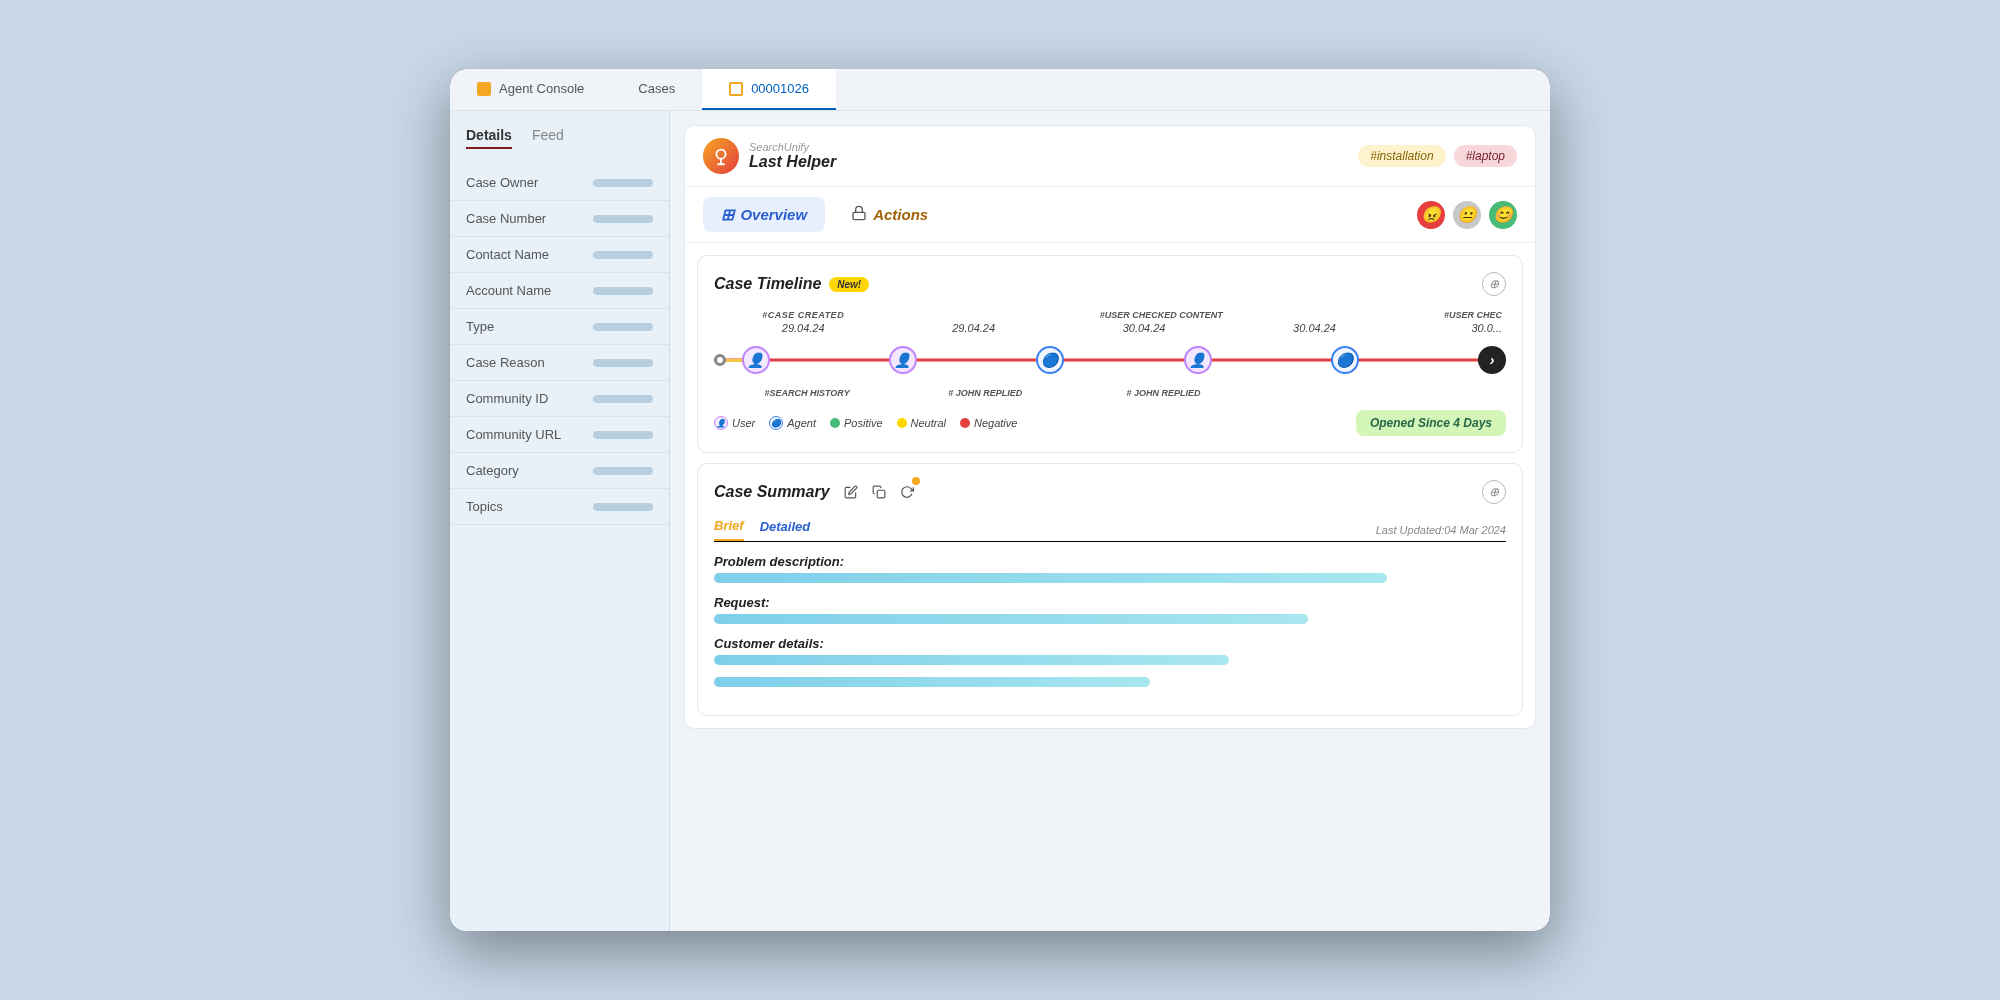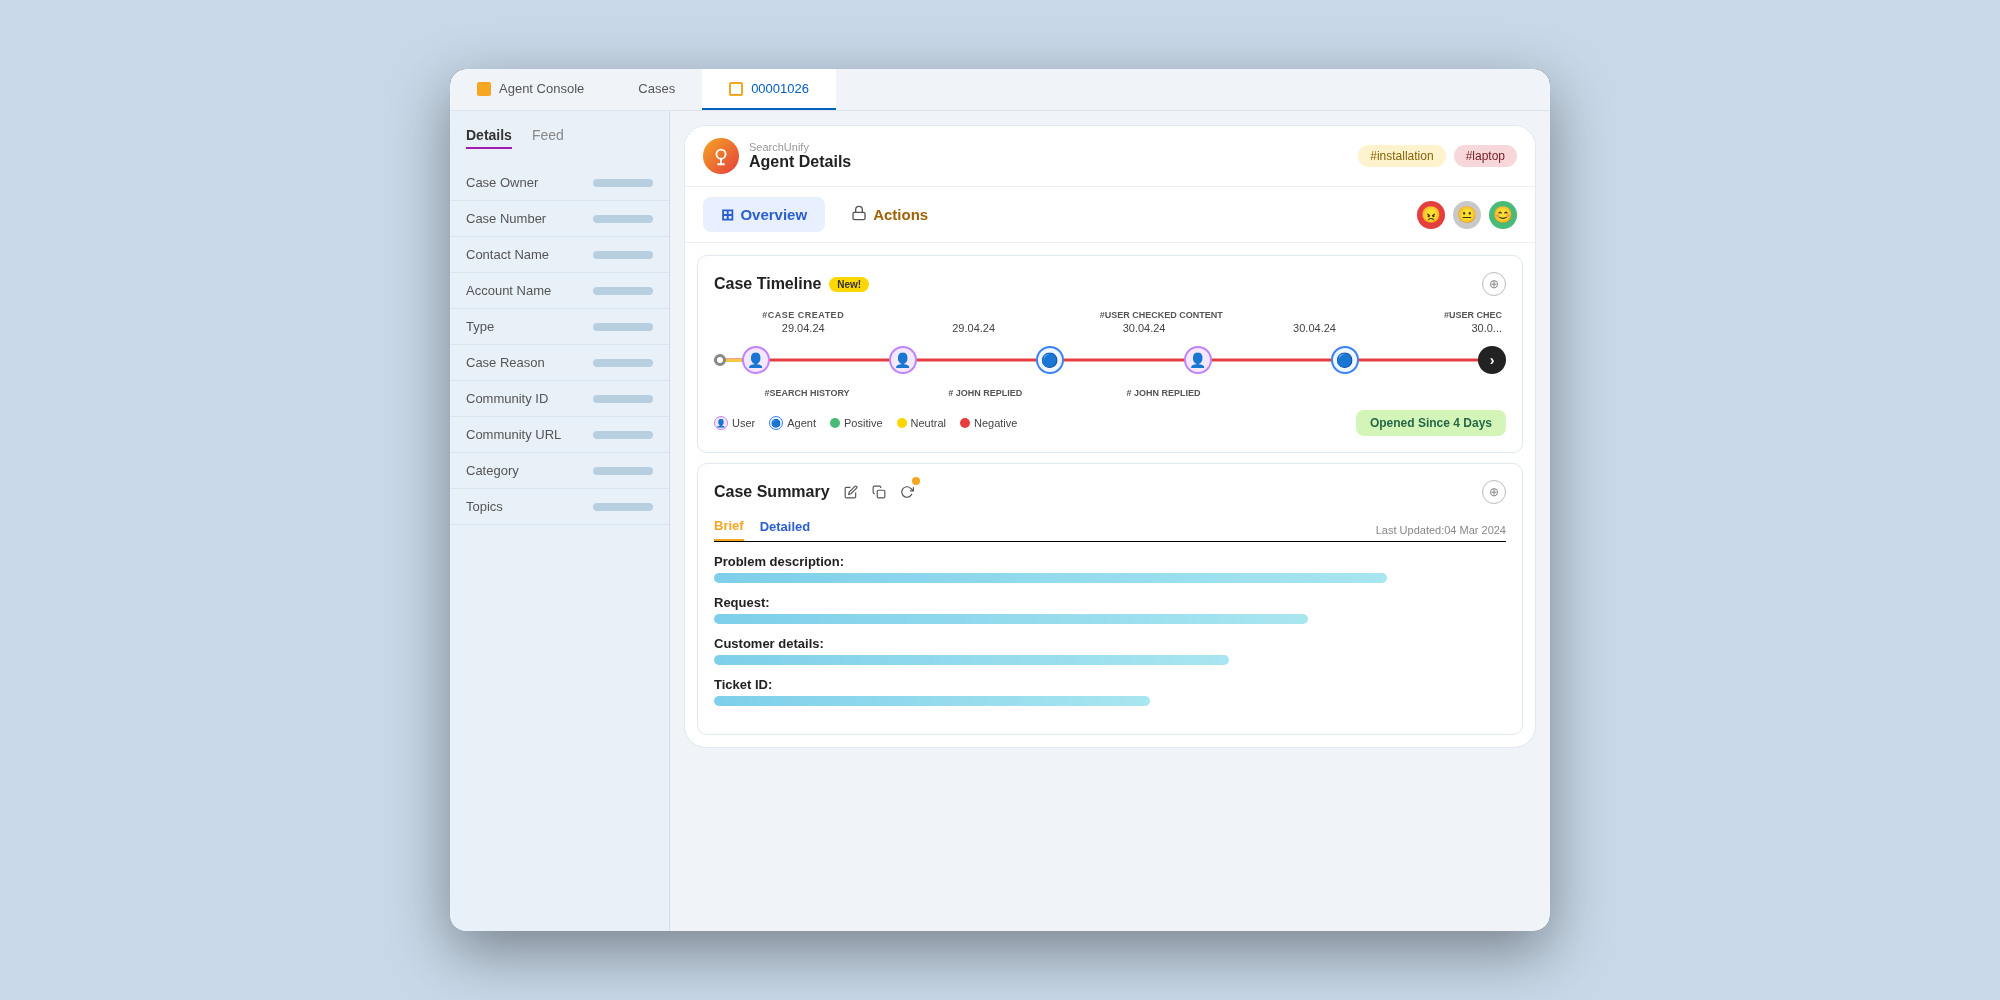--- a/index.html
+++ b/index.html
@@ -110,21 +110,21 @@
       padding: 16px 16px 8px;
       gap: 20px;
     }
     .sidebar-tab {
       font-size: 14px;
       font-weight: 600;
       color: #333;
       cursor: pointer;
       padding-bottom: 4px;
     }
-    .sidebar-tab.active { border-bottom: 2px solid #a21caf; }
+    .sidebar-tab.active { border-bottom: 2px solid #7f1d1d; }
     .sidebar-tab.inactive { color: #888; font-weight: 400; }
     .sidebar-fields {
       padding: 8px 0;
     }
     .field-row {
       display: flex;
       align-items: center;
       justify-content: space-between;
       padding: 10px 16px;
       border-bottom: 1px solid #d8e4ef;
@@ -374,23 +374,24 @@
       border-radius: 5px;
       background: linear-gradient(90deg, #7ecfea, #a8e6f0);
     }
     .bar-long { width: 85%; }
     .bar-medium { width: 75%; }
     .bar-short { width: 65%; }
     .bar-xshort { width: 55%; }
 
     .panel-wrapper {
       background: #fff;
-      border-radius: 22px;
+      border-radius: 10px;
       overflow: hidden;
       border: 1px solid #e0e8f0;
+      font-style: italic;
     }
   </style>
 </head>
 <body>
 
 <div class="window">
 
 
   <div class="tabbar">
     <div class="tab-item">
@@ -465,21 +466,21 @@
           <div class="agent-helper-brand">
             <div class="agent-helper-logo">
               <svg width="22" height="22" viewBox="0 0 24 24" fill="none">
                 <circle cx="12" cy="10" r="5" stroke="white" stroke-width="2"></circle>
                 <path d="M12 15 L12 21" stroke="white" stroke-width="2"></path>
                 <path d="M8 21 L16 21" stroke="white" stroke-width="2"></path>
               </svg>
             </div>
             <div>
               <div class="agent-helper-text">SearchUnify</div>
-              <div class="agent-helper-name">Agent Details</div>
+              <div class="agent-helper-name">Last Helper</div>
             </div>
           </div>
           <div class="tags">
             <span class="tag tag-installation">#installation</span>
             <span class="tag tag-laptop">#laptop</span>
           </div>
         </div>
 
         <div class="nav-tabs-row">
           <div class="nav-tabs">
@@ -638,21 +639,20 @@
             </div>
             <div class="summary-row">
               <div class="summary-row-label">Request:</div>
               <div class="summary-bar bar-medium"></div>
             </div>
             <div class="summary-row">
               <div class="summary-row-label">Customer details:</div>
               <div class="summary-bar bar-short"></div>
             </div>
             <div class="summary-row">
-              <div class="summary-row-label">Ticket ID:</div>
               <div class="summary-bar bar-xshort"></div>
             </div>
           </div>
         </div>
       </div>
     </div>
   </div>
 </div>
 
 </body></html>

